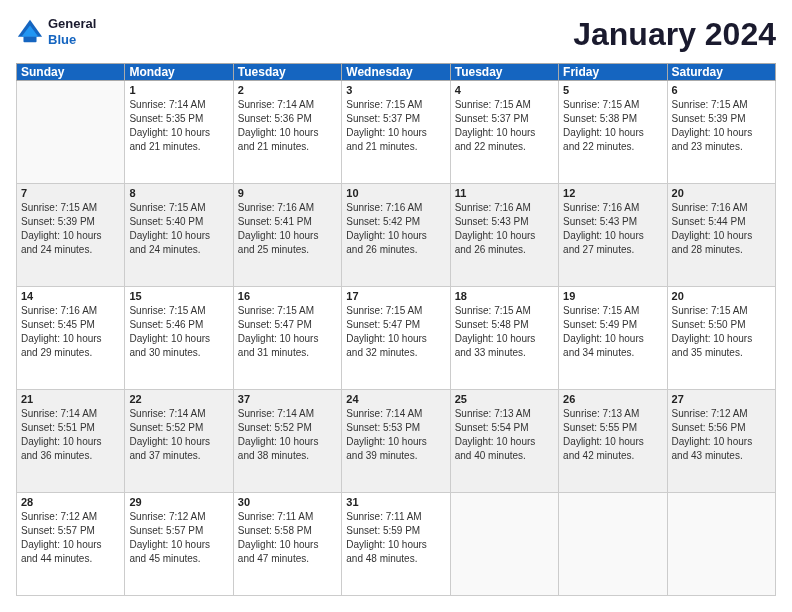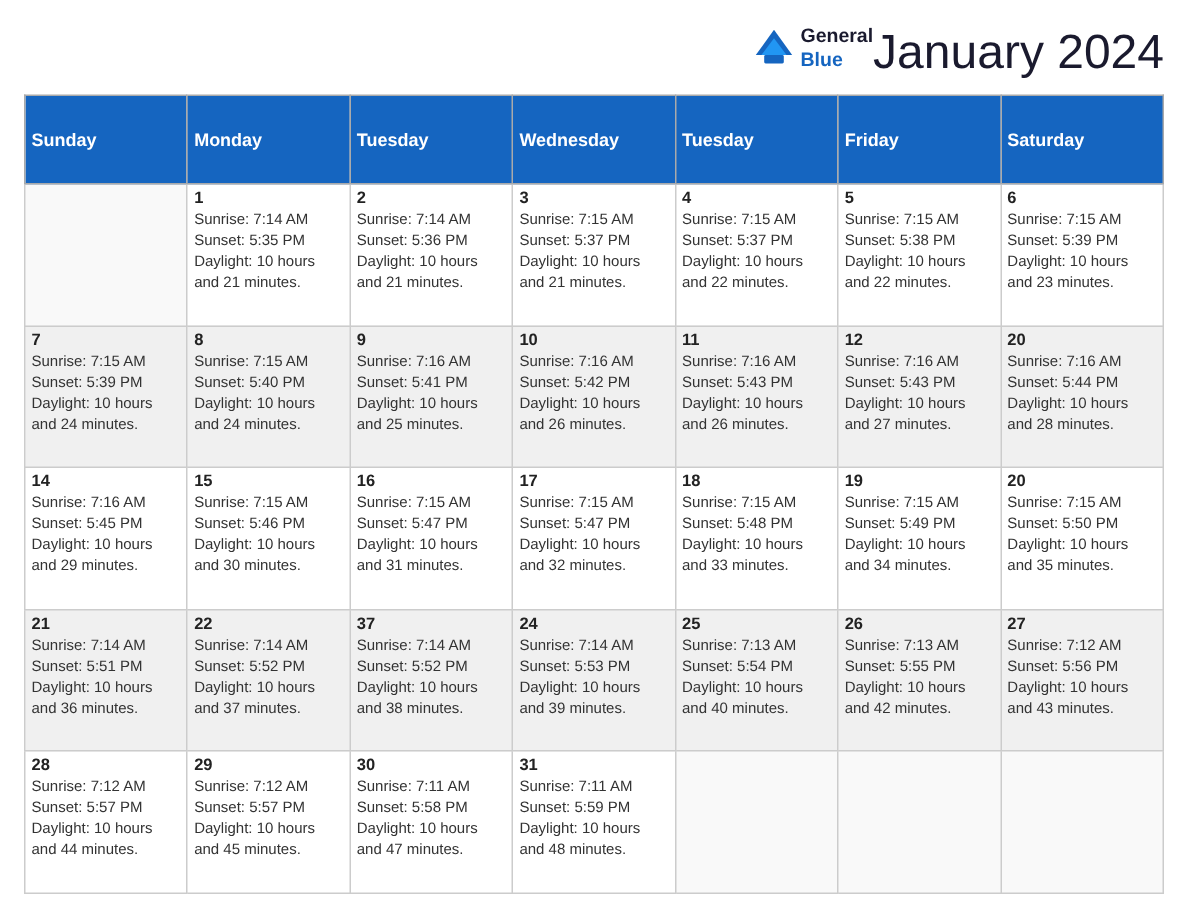--- a/index.html
+++ b/index.html
@@ -12,56 +12,56 @@
     }
     .page {
       width: 792px;
       height: 612px;
       padding: 16px;
       display: flex;
       flex-direction: column;
     }
     .header {
       display: flex;
-      justify-content: flex-end;
+      justify-content: space-between;
       align-items: flex-start;
       margin-bottom: 10px;
     }
     .logo {
       display: flex;
       align-items: center;
       gap: 4px;
     }
     .logo-icon {
       width: 28px;
       height: 28px;
     }
     .title-block {
       text-align: right;
     }
     .calendar-title {
       font-size: 32px;
-      font-weight: normal;
+      font-weight: bold;
       color: #1a1a2e;
     }
     .calendar-subtitle {
       font-size: 16px;
       color: #444;
     }
     .calendar-table {
       width: 100%;
       border-collapse: collapse;
       flex: 1;
     }
     .calendar-table th {
       background-color: #1565c0;
       color: #fff;
       font-size: 12px;
       font-weight: bold;
-      padding: 22px 4px;
+      padding: 1px 4px;
       text-align: left;
       border: 1px solid #aaa;
     }
     .calendar-table td {
       border: 1px solid #ccc;
       vertical-align: top;
       padding: 3px 4px;
       font-size: 9.5px;
       color: #222;
       width: calc(100% / 7);

